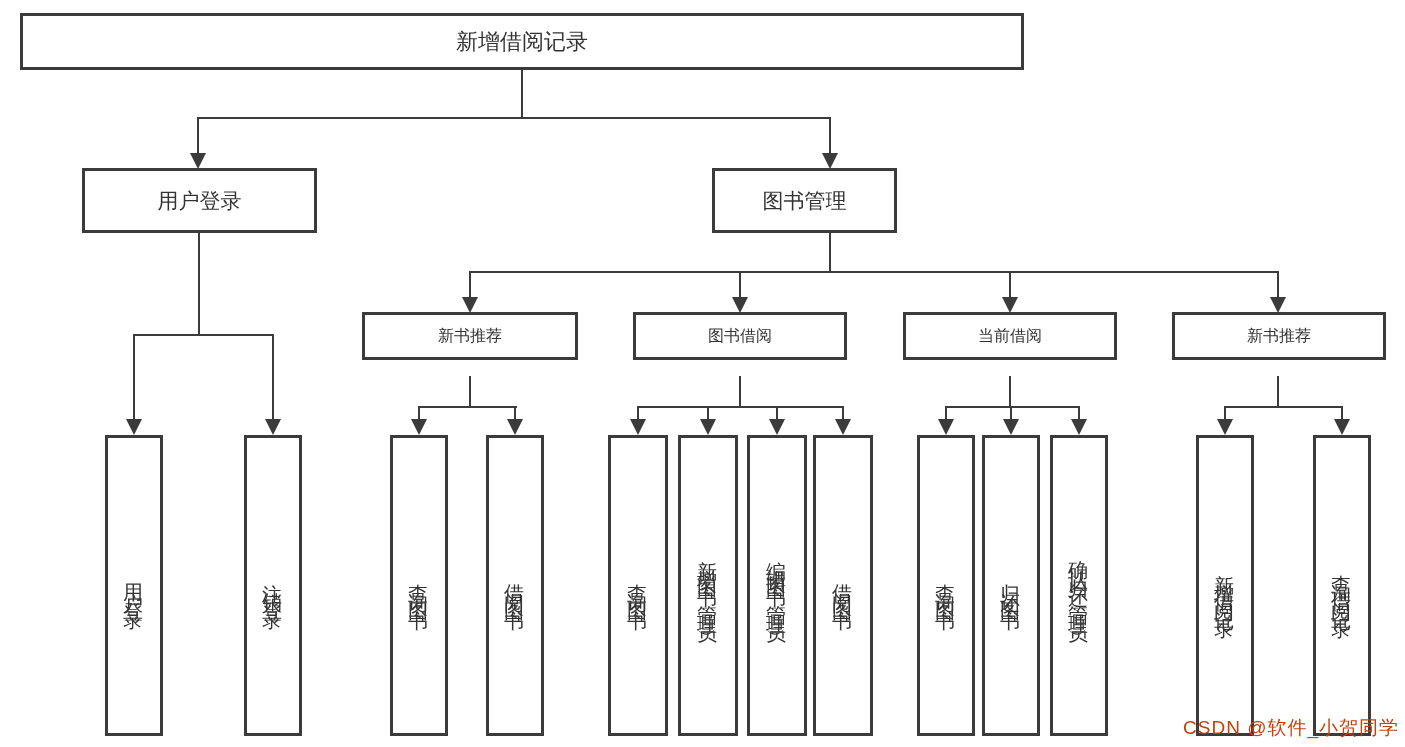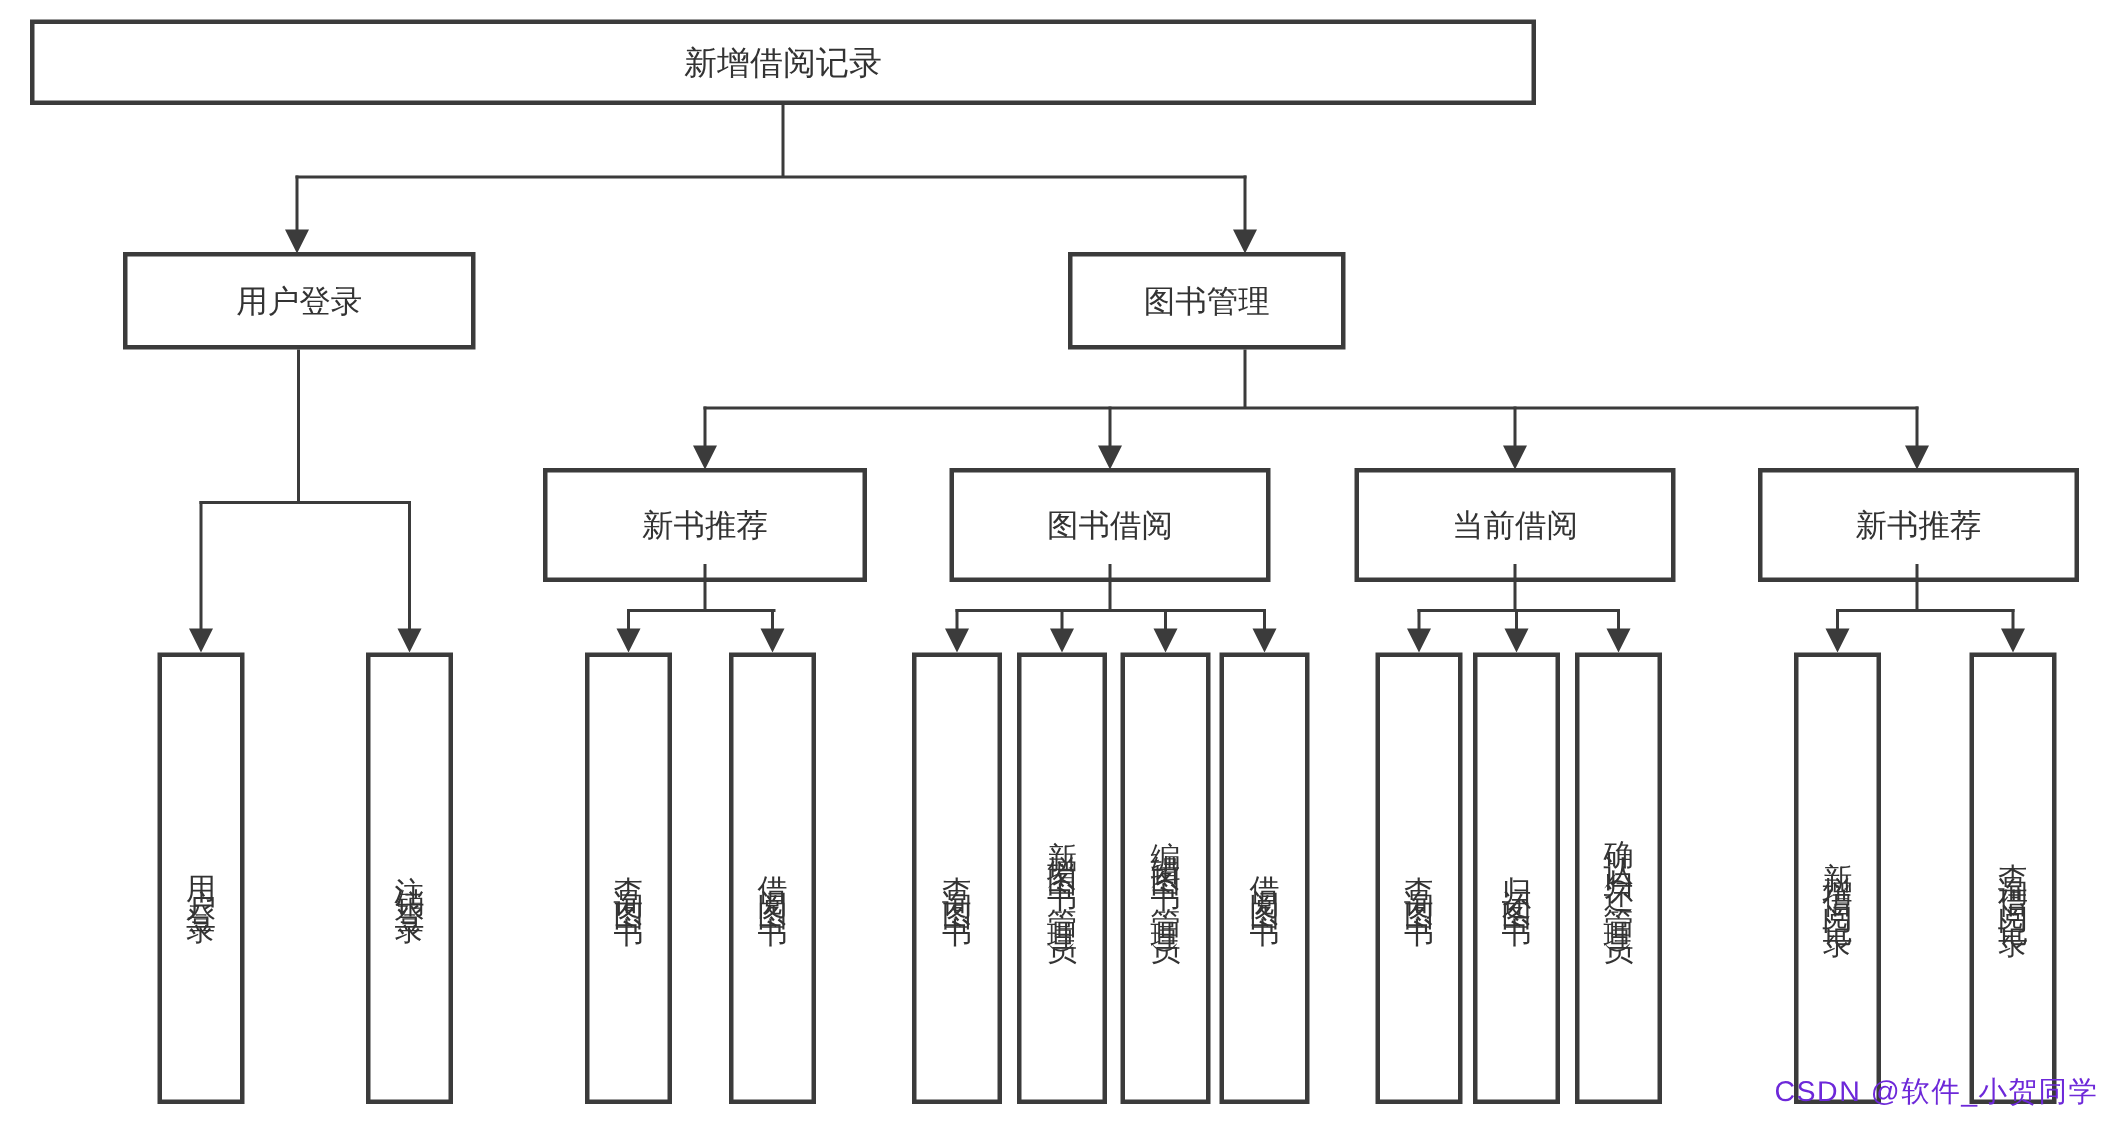--- a/index.html
+++ b/index.html
@@ -21,21 +21,21 @@
     box-sizing: border-box;
     border: 3px solid #3b3b3b;
     background: #ffffff;
     display: flex;
     align-items: center;
     justify-content: center;
     color: #333333;
   }
   .node0 { left: 20px; top: 13px; width: 1004px; height: 57px; font-size: 22px; }
   .node1 { top: 168px; height: 65px; font-size: 21px; }
-  .node2 { top: 312px; height: 76px; font-size: 21px; }
+  .node2 { top: 312px; height: 48px; font-size: 16px; }
   .leaf  { top: 435px; height: 301px; border-width: 3px; }
   .vtext {
     writing-mode: vertical-rl;
     text-orientation: mixed;
     font-size: 20px;
     letter-spacing: 9px;
     color: #333333;
     white-space: nowrap;
   }
   
@@ -52,21 +52,21 @@
     border-left: 8px solid transparent;
     border-right: 8px solid transparent;
     border-top: 16px solid #3b3b3b;
   }
   
   .watermark {
     position: absolute;
     right: 6px;
     bottom: 6px;
     font-size: 19px;
-    color: #6d28d9;
+    color: #c2410c;
     z-index: 10;
     letter-spacing: 1px;
   }
 </style>
 </head>
 <body>
 
 <div class="canvas">
 
   <div class="box node0">

